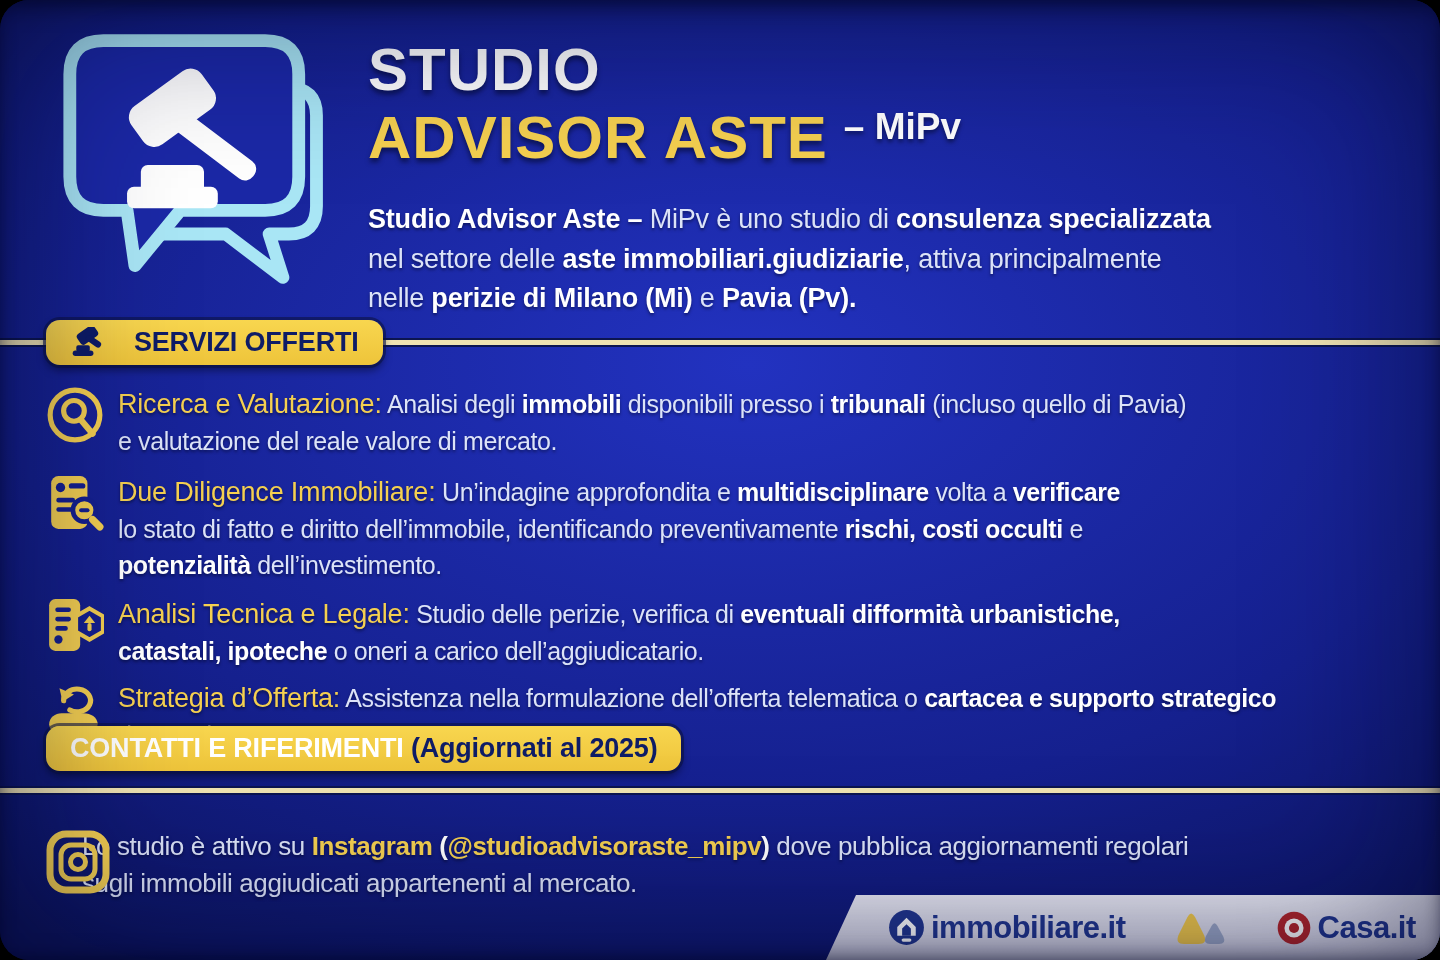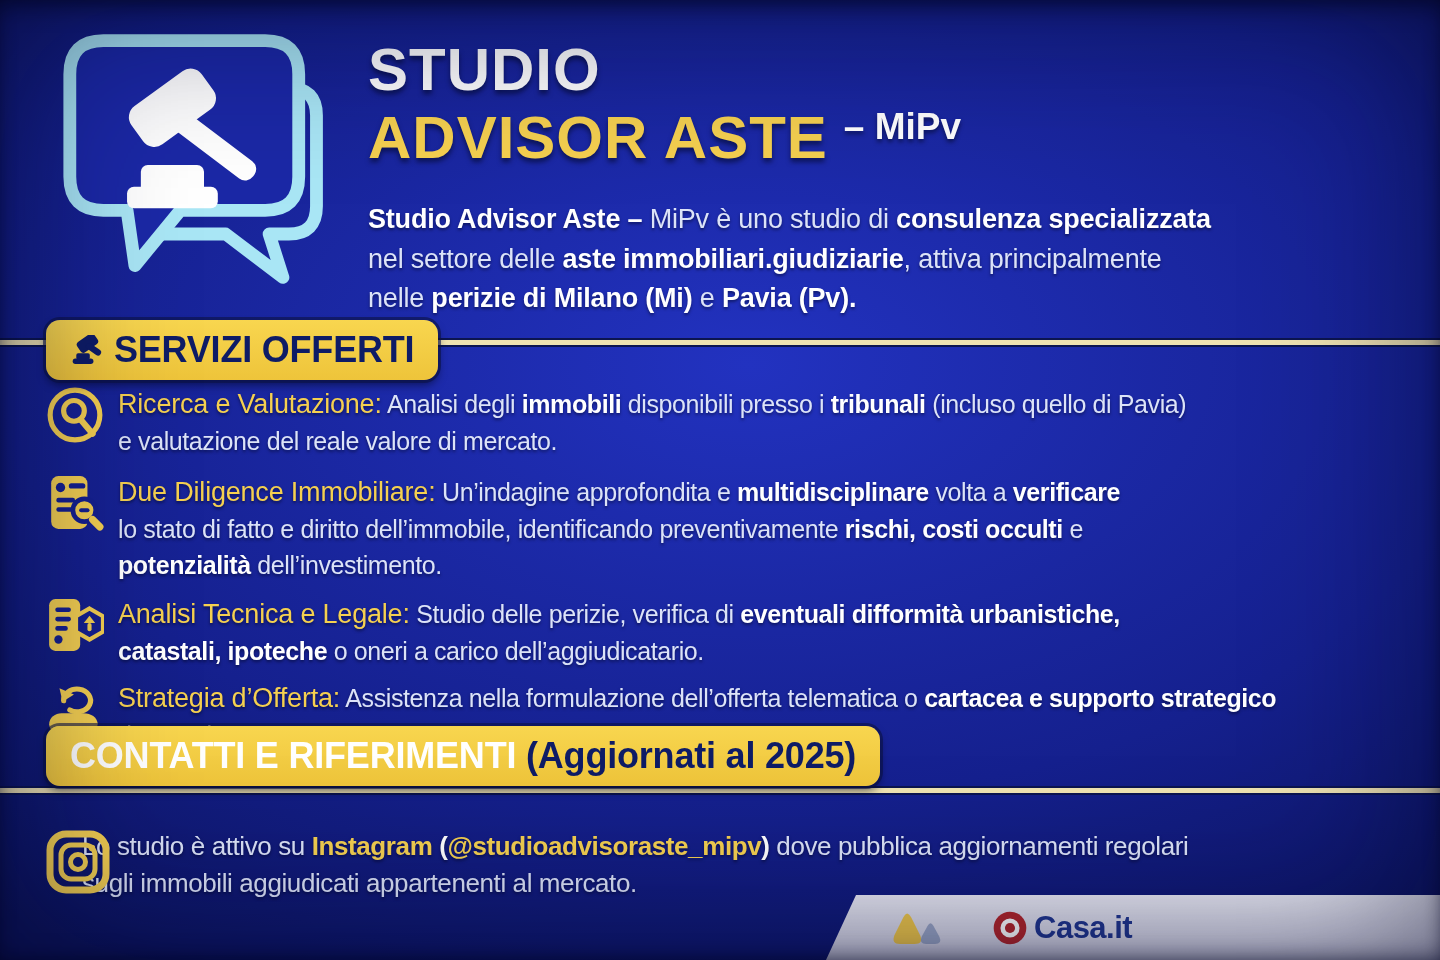--- a/index.html
+++ b/index.html
@@ -8,20 +8,21 @@
     --navy:#0e1c66; --cyan:#a9e6f5;
     --body:#dce3f8; --white:#ffffff;
     --footer-bg:#dddde9; --brand-blue:#21368f; --casa-red:#b2252a;
   }
   *{margin:0;padding:0;box-sizing:border-box}
   html,body{width:1440px;height:960px;overflow:hidden;background:#000}
   body{font-family:"Liberation Sans", sans-serif;}
   .stage{
     position:relative;width:1440px;height:960px;overflow:hidden;
     background:radial-gradient(ellipse 1200px 700px at 52% 38%, var(--bg1) 0%, var(--bg2) 62%, var(--bg3) 100%);
+    border-radius:29px;
   }
   .stage::after{
     content:"";position:absolute;inset:0;pointer-events:none;z-index:50;
     box-shadow:inset 0 0 170px rgba(4,7,38,.6), inset 0 14px 26px -12px rgba(2,4,30,.9), inset 0 -10px 22px -10px rgba(2,4,30,.7);
   }
   
   .logo{position:absolute;left:56px;top:26px;width:296px;height:268px}
   .title-block{position:absolute;left:368px;top:38px}
   .title-top{font-size:60px;font-weight:700;color:var(--white);letter-spacing:1px;line-height:64px;text-shadow:0 4px 5px rgba(2,5,30,.55)}
   .title-row{display:flex;align-items:flex-start;gap:16px;margin-top:4px}
@@ -32,25 +33,25 @@
     font-size:27px;line-height:39.5px;color:var(--body);letter-spacing:-.2px;
     white-space:pre-wrap;text-shadow:0 2px 3px rgba(2,5,30,.5);
   }
   .b{font-weight:700;color:var(--white)}
   .y{color:var(--yellow)}
   
   .rule{position:absolute;left:0;right:0;height:5px;background:#efe3b2;box-shadow:0 -2px 0 #0c1550, 0 2px 0 #0c1550;z-index:1}
   .rule1{top:340px}
   .rule2{top:788px}
   .badge{
-    position:absolute;left:46px;z-index:2;height:60px;display:inline-flex;align-items:center;gap:8px;
+    position:absolute;left:46px;z-index:2;height:45px;display:inline-flex;align-items:center;gap:28px;
     padding:0 24px;border-radius:14px;
     background:linear-gradient(180deg,var(--badge-bg1),var(--badge-bg2));
     box-shadow:0 0 0 3px rgba(12,18,70,.6), 0 5px 9px rgba(2,5,30,.55);
-    color:var(--navy);font-weight:700;font-size:36px;letter-spacing:-.2px;white-space:nowrap;
+    color:var(--navy);font-weight:700;font-size:27px;letter-spacing:-.2px;white-space:nowrap;
   }
   .badge1{top:320px}
   .badge2{top:726px}
   
   .item{position:absolute;left:46px;width:1350px}
   .item-icon{position:absolute;left:0;top:0;width:58px;height:58px}
   .item-text{
     margin-left:72px;font-size:25px;line-height:36.5px;letter-spacing:-.4px;
     color:var(--body);white-space:pre-wrap;text-shadow:0 2px 3px rgba(2,5,30,.5);
   }
@@ -175,20 +176,29 @@
       <rect x="4" y="4" width="56" height="56" rx="16" fill="none" stroke="#f5d050" stroke-width="7"></rect>
       <rect x="15" y="15" width="34" height="34" rx="10" fill="none" stroke="#f5d050" stroke-width="5"></rect>
       <circle cx="32" cy="32" r="7.5" fill="none" stroke="#f5d050" stroke-width="5"></circle>
       <circle cx="46" cy="18" r="3.2" fill="#f5d050"></circle>
     </svg>
     <p class="item-text"><span>Lo studio è attivo su </span><span class="b y">Instagram</span><span class="b"> (</span><span class="b y">@studioadvisoraste_mipv</span><span class="b">)</span><span> dove pubblica aggiornamenti regolari
 sugli immobili aggiudicati appartenenti al mercato.</span></p>
   </div>
 
   <div class="footer">
+    <div class="brand">
+      <svg width="37" height="37" viewBox="0 0 34 34" aria-hidden="true">
+        <circle cx="17" cy="17" r="16" fill="#21368f"></circle>
+        <path d="M8.5 16.5 L17 8 l8.5 8.5 v8 h-17 Z" fill="#ffffff"></path>
+        <path d="M13 18 l4 -4 4 4 v6.5 h-8 Z" fill="#21368f"></path>
+        <rect x="12.5" y="27" width="9" height="3" rx="1.5" fill="#ffffff"></rect>
+      </svg>
+      <span class="brand-text">immobiliare.it</span>
+    </div>
     <svg width="58" height="40" viewBox="0 0 58 40" aria-hidden="true">
       <path d="M12 36 q-9 0 -5.5 -9 l9 -18 q3.5 -7 7.5 0 l9 18 q4 9 -5.5 9 Z" fill="#f0c84a"></path>
       <path d="M38 36 q-7 0 -4.5 -7 l6 -11 q3 -5.5 6 0 l6 11 q3 7 -4.5 7 Z" fill="#9aa6c6"></path>
     </svg>
     <div class="brand">
       <svg width="36" height="36" viewBox="0 0 32 32" aria-hidden="true">
         <circle cx="16" cy="16" r="14.5" fill="#b2252a"></circle>
         <circle cx="16" cy="16" r="8.5" fill="#ffffff"></circle>
         <circle cx="16" cy="16" r="4.5" fill="#b2252a"></circle>
       </svg>

